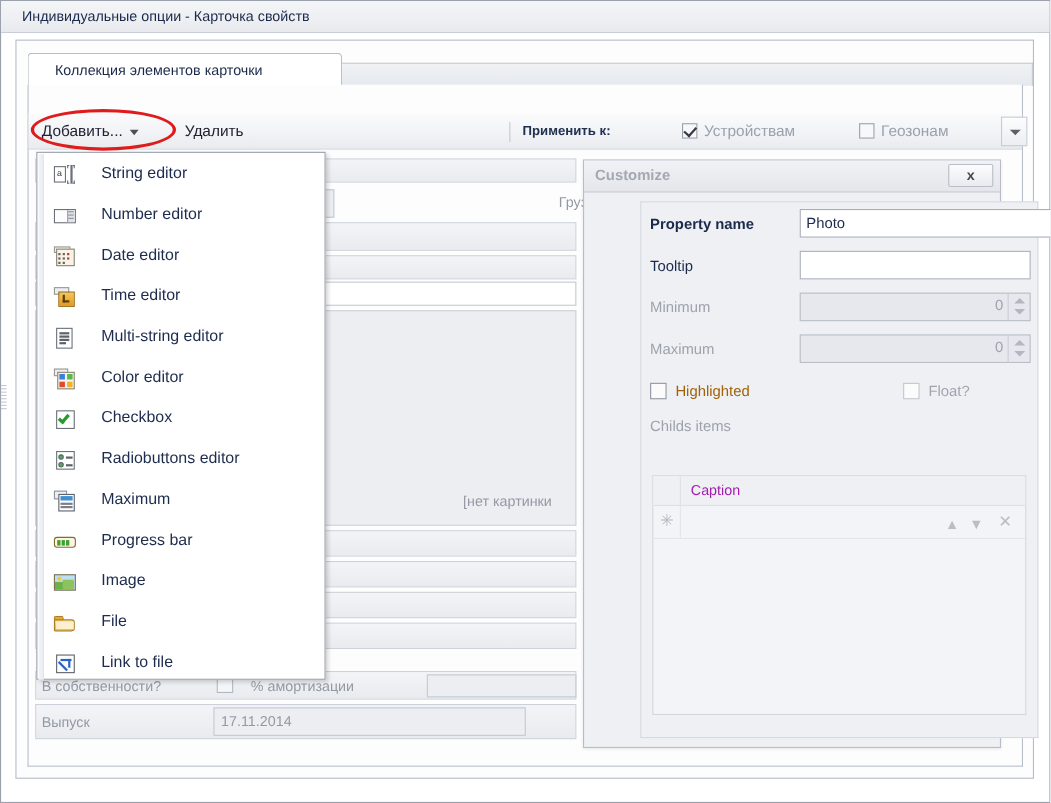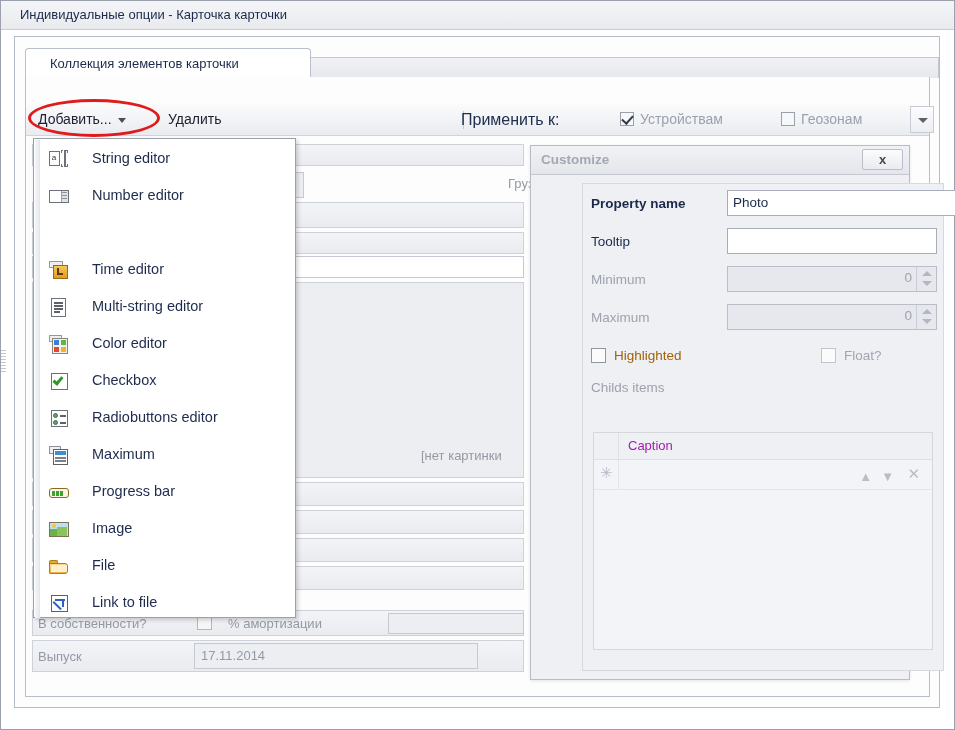--- a/index.html
+++ b/index.html
@@ -125,23 +125,23 @@
   }
   #btn-del { left: 136px; }
   .tb-sep {
     position: absolute;
     left: 437px; top: 8px;
     width: 1px; height: 18px;
     background: #c3c8d1;
   }
   .tb-label {
     position: absolute;
-    left: 435px; top: 5px;
+    left: 449px; top: 5px;
     height: 23px; line-height: 23px;
-    font-size: 16px; font-weight: normal;
+    font-size: 12px; font-weight: bold;
     color: #20304f;
     white-space: nowrap;
   }
   .tb-check {
     position: absolute;
     top: 5px; height: 23px; line-height: 23px;
     font-size: 14px;
     color: #9ba1ad;
     white-space: nowrap;
     text-align: center;
@@ -476,21 +476,21 @@
   }
 </style>
 </head>
 <body>
 
 <div id="root">
 
   <div class="win-frame"></div>
 
   <div class="win-title">
-    <span>Индивидуальные опции - Карточка карточки</span>
+    <span>Индивидуальные опции - Карточка свойств</span>
   </div>
 
   <div class="page-body"></div>
 
   <div class="tabstrip">
     <div class="tab-rest"></div>
     <div class="tab-active">
       <span>Коллекция элементов карточки</span>
     </div>
   </div>
@@ -639,20 +639,35 @@
       <span class="mi-ico">
         <span class="ico-box" style="left:0;top:3px;width:20px;height:13px;background:#fdfdfd;border:1.5px solid #6b707a;"></span>
         <span class="ico-box" style="left:12px;top:4px;width:7px;height:11px;background:#dfe2e7;border-left:1px solid #9aa0aa;"></span>
         <span class="ico-box" style="left:13px;top:5px;width:5px;height:1px;background:#8c919b;"></span>
         <span class="ico-box" style="left:13px;top:8px;width:5px;height:1px;background:#8c919b;"></span>
         <span class="ico-box" style="left:13px;top:11px;width:5px;height:1px;background:#8c919b;"></span>
       </span>
       <span class="mi-label">Number editor</span>
     </div>
 
+    <div class="menu-item" style="top:76px;">
+      <span class="mi-ico">
+        <span class="ico-box" style="left:0;top:0;width:15px;height:6px;background:#eceef1;border:1px solid #9a9a8e;"></span>
+        <span class="ico-box" style="left:2px;top:2px;width:17px;height:16px;background:#f7f3e6;border:1.5px solid #8a8475;"></span>
+        <span class="ico-box" style="left:4px;top:6px;width:2px;height:2px;background:#6a6558;"></span>
+        <span class="ico-box" style="left:8px;top:6px;width:2px;height:2px;background:#6a6558;"></span>
+        <span class="ico-box" style="left:12px;top:6px;width:2px;height:2px;background:#c0392b;"></span>
+        <span class="ico-box" style="left:4px;top:10px;width:2px;height:2px;background:#6a6558;"></span>
+        <span class="ico-box" style="left:8px;top:10px;width:2px;height:2px;background:#6a6558;"></span>
+        <span class="ico-box" style="left:12px;top:10px;width:2px;height:2px;background:#c0392b;"></span>
+        <span class="ico-box" style="left:4px;top:14px;width:2px;height:2px;background:#6a6558;"></span>
+        <span class="ico-box" style="left:8px;top:14px;width:2px;height:2px;background:#6a6558;"></span>
+      </span>
+      <span class="mi-label">Date editor</span>
+    </div>
 
     <div class="menu-item" style="top:113px;">
       <span class="mi-ico">
         <span class="ico-box" style="left:0;top:0;width:14px;height:7px;background:#eceef1;border:1px solid #9a9a8e;"></span>
         <span class="ico-box" style="left:4px;top:4px;width:15px;height:14px;background:linear-gradient(to bottom,#f6c857,#e09a21);border:1.5px solid #9a6a16;"></span>
         <span class="ico-box" style="left:8px;top:7px;width:2px;height:7px;background:#5a3c0a;"></span>
         <span class="ico-box" style="left:8px;top:12px;width:6px;height:2px;background:#5a3c0a;"></span>
       </span>
       <span class="mi-label">Time editor</span>
     </div>

